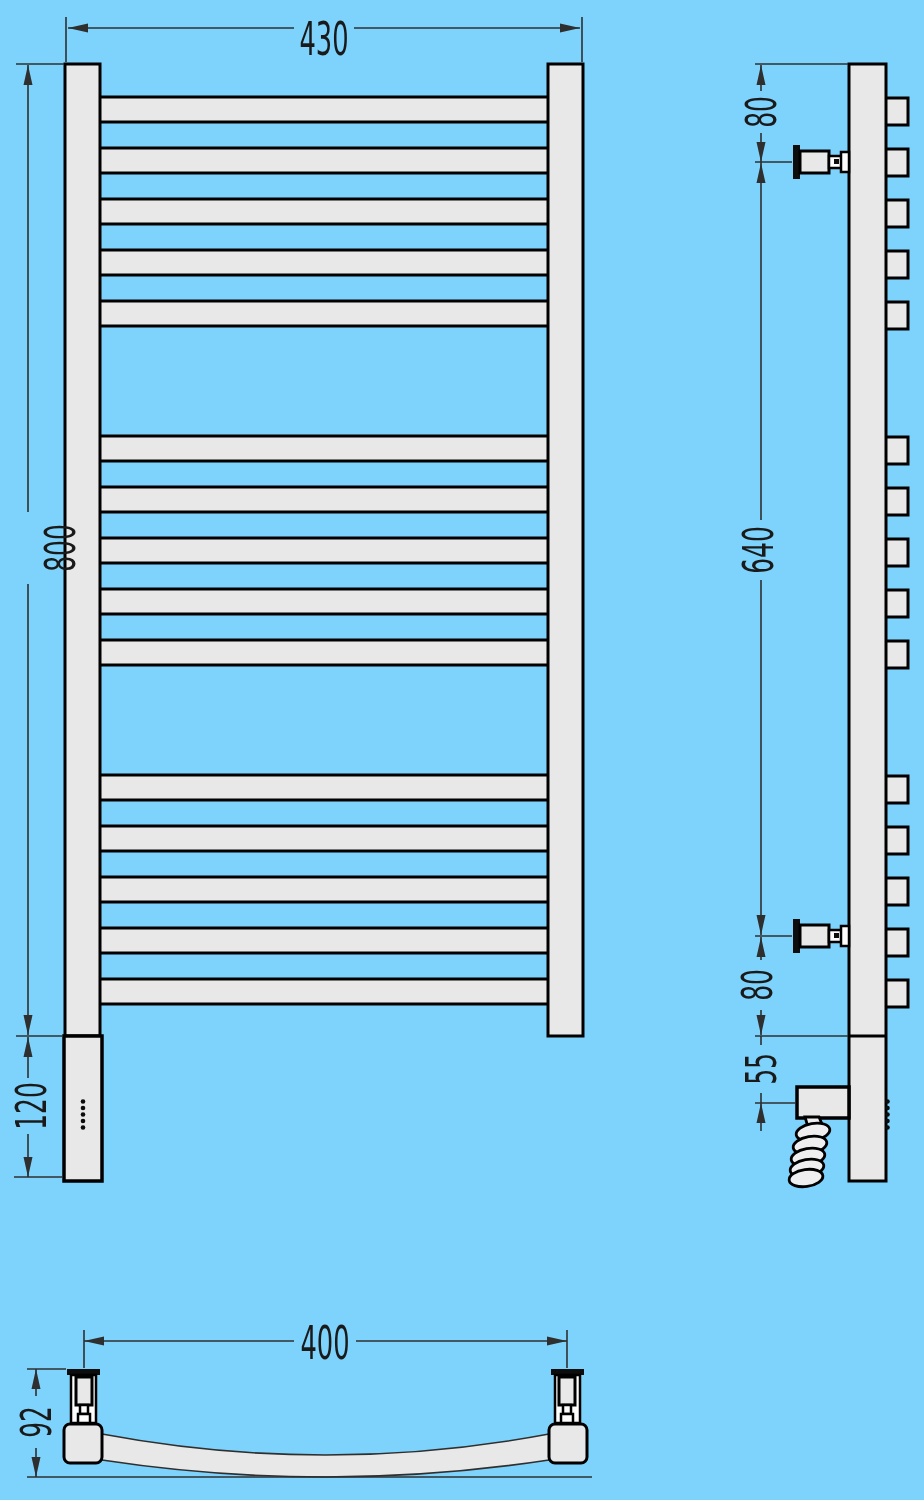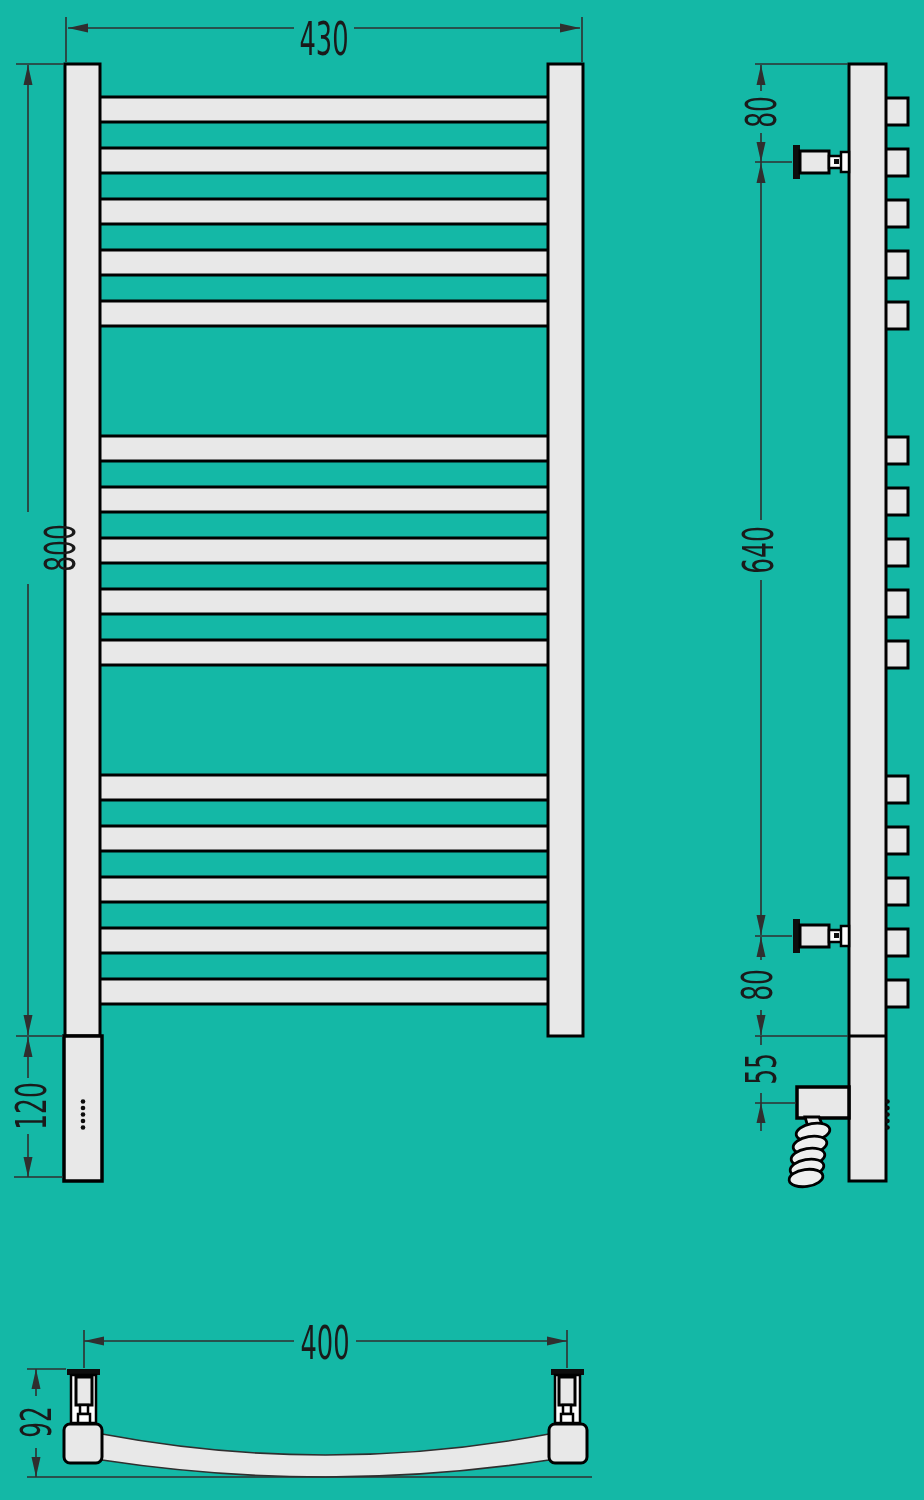--- a/index.html
+++ b/index.html
@@ -1,19 +1,19 @@
 <!DOCTYPE html>
 <html><head>
 <meta charset="utf-8">
 <style>
   html,body{margin:0;padding:0;background:#ffffff;}
   .canvas{
     position:relative;
     width:924px;height:1500px;
-    background:#14b8a6;
+    background:#7dd3fc;
     font-family:"DejaVu Sans", sans-serif;
     overflow:hidden;
   }
   .canvas svg{position:absolute;left:0;top:0;}
   
   .bar   {fill:#e8e8e8;stroke:#000000;stroke-width:3;}
   .bar4  {fill:#e8e8e8;stroke:#000000;stroke-width:3.5;}
   .white {fill:#fdfdfd;stroke:#000000;stroke-width:2.5;}
   .coil  {fill:#efefef;stroke:#000000;stroke-width:2.8;}
   .blk   {fill:#0d0d0d;stroke:none;}

